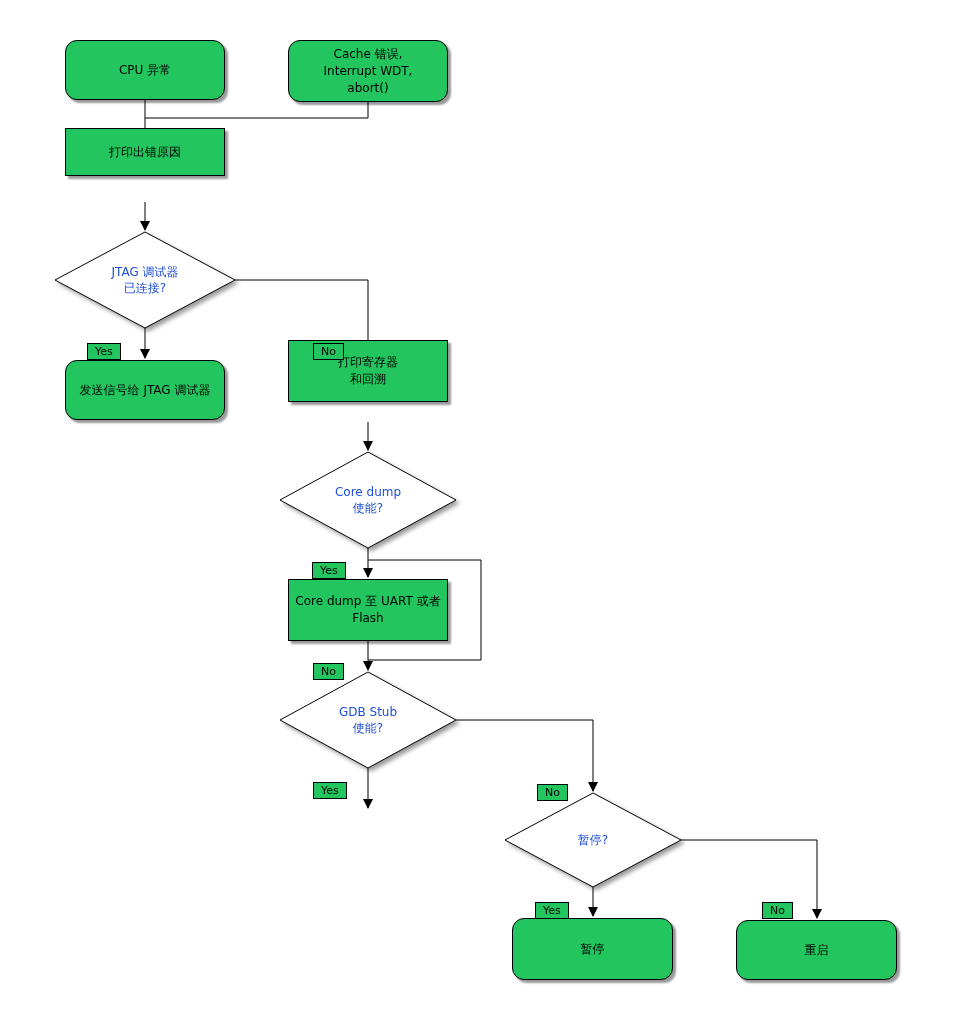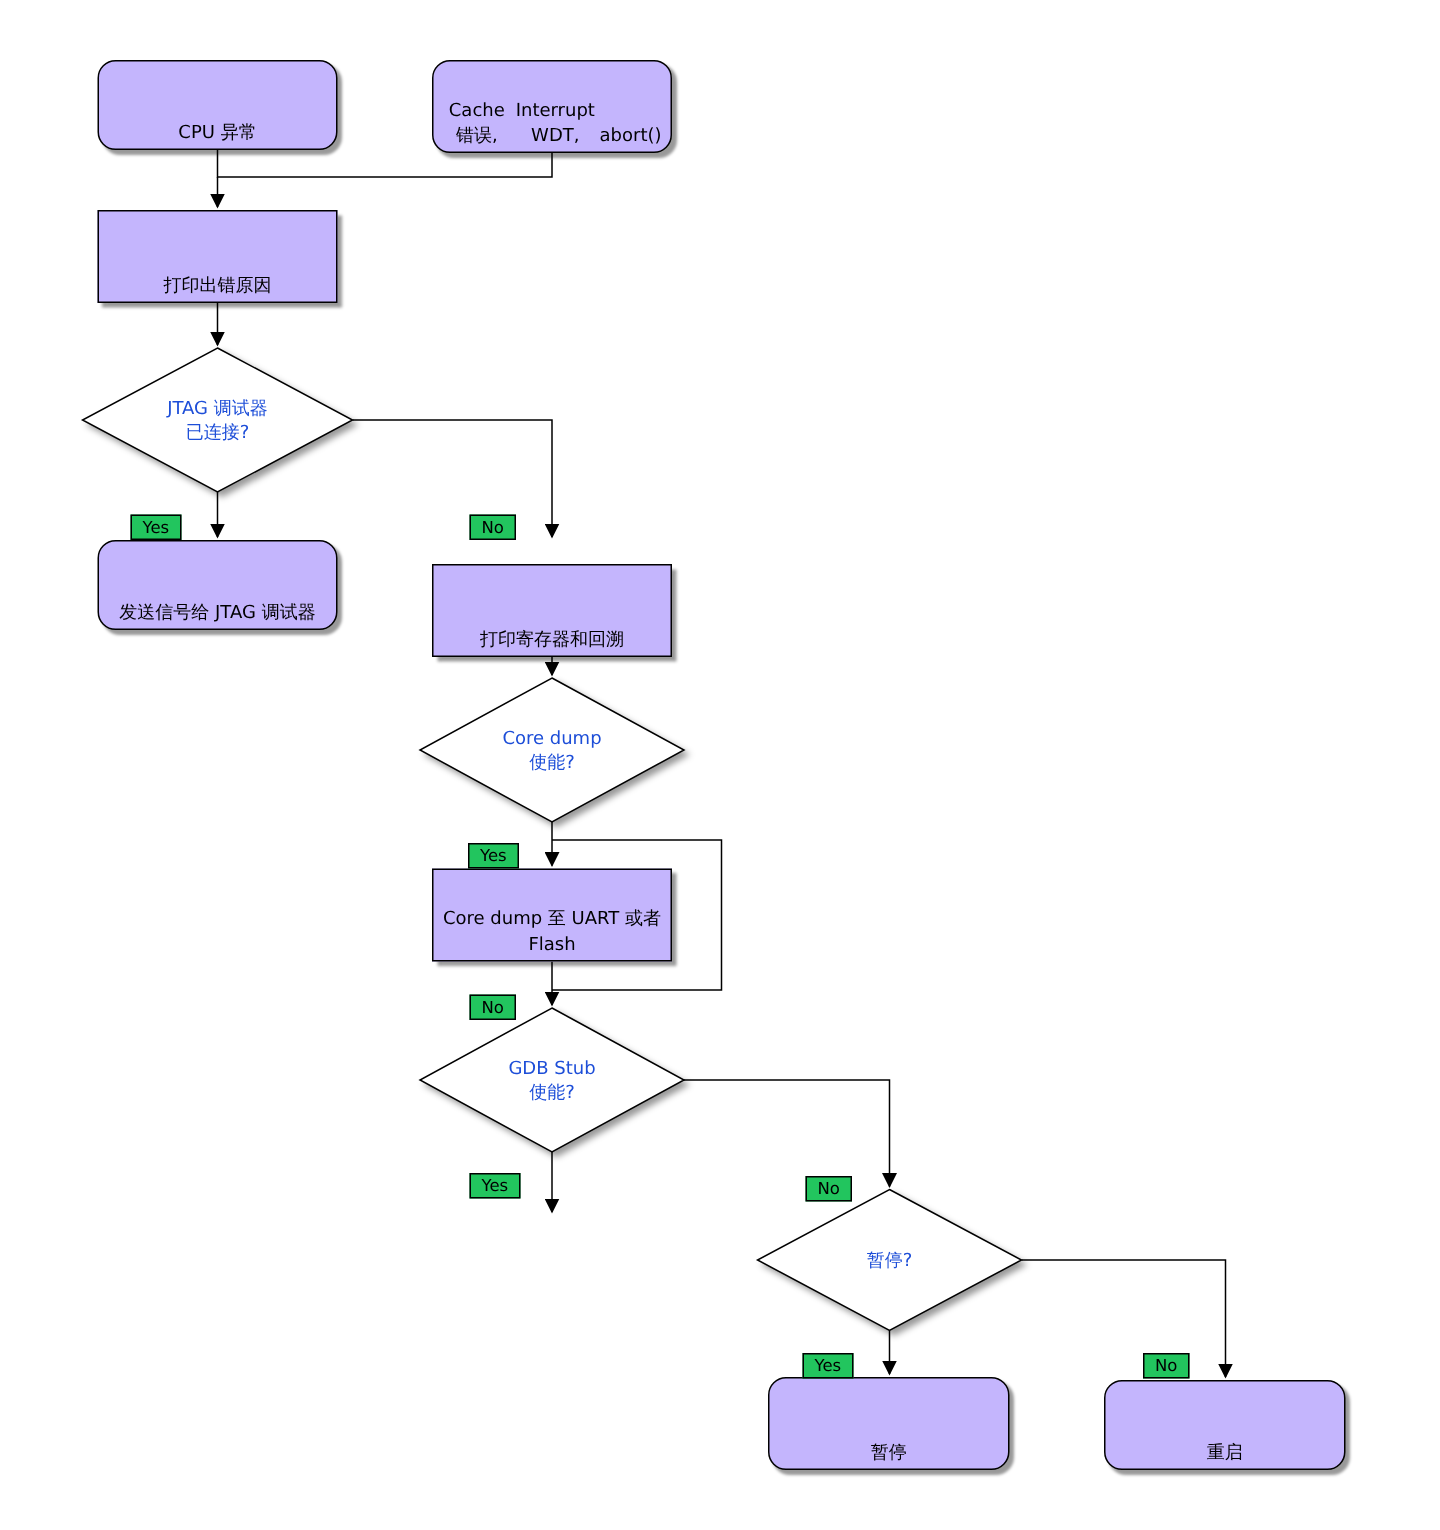--- a/index.html
+++ b/index.html
@@ -27,26 +27,26 @@
   }
   .shape {
     fill: #ffffff;
     stroke: #000000;
     stroke-width: 1;
     filter: drop-shadow(3px 3px 2px rgba(0,0,0,0.40));
   }
   .node {
     position: absolute;
     box-sizing: border-box;
-    background: #c4b5fd;
+    background: #22c55e;
     border: 1px solid #000000;
     box-shadow: 3px 3px 2px rgba(0,0,0,0.40);
     display: flex;
-    flex-direction: row;
-    align-items: flex-end;
+    flex-direction: column;
+    align-items: center;
     justify-content: center;
     text-align: center;
     font-size: 12px;
     line-height: 17px;
     color: #000000;
     padding: 2px 6px;
   }
   .node.rounded { border-radius: 12px; }
   .diamond-text {
     position: absolute;
@@ -107,29 +107,29 @@
   <div class="node rounded" style="left:65px; top:40px; width:160px; height:60px;">
     <span>CPU 异常</span>
   </div>
 
   <div class="node rounded" style="left:288px; top:40px; width:160px; height:62px;">
     <span>Cache 错误,</span>
     <span>Interrupt WDT,</span>
     <span>abort()</span>
   </div>
 
-  <div class="node" style="left:65px; top:140px; width:160px; height:62px;">
+  <div class="node" style="left:65px; top:128px; width:160px; height:48px;">
     <span>打印出错原因</span>
   </div>
 
   <div class="node rounded" style="left:65px; top:360px; width:160px; height:60px;">
     <span>发送信号给 JTAG 调试器</span>
   </div>
 
-  <div class="node" style="left:288px; top:376px; width:160px; height:62px;">
+  <div class="node" style="left:288px; top:340px; width:160px; height:62px;">
     <span>打印寄存器</span>
     <span>和回溯</span>
   </div>
 
   <div class="node" style="left:288px; top:579px; width:160px; height:62px; padding:2px 3px;">
     <span>Core dump 至 UART 或者 Flash</span>
   </div>
 
 
   <div class="node rounded" style="left:512px; top:918px; width:161px; height:62px;">

